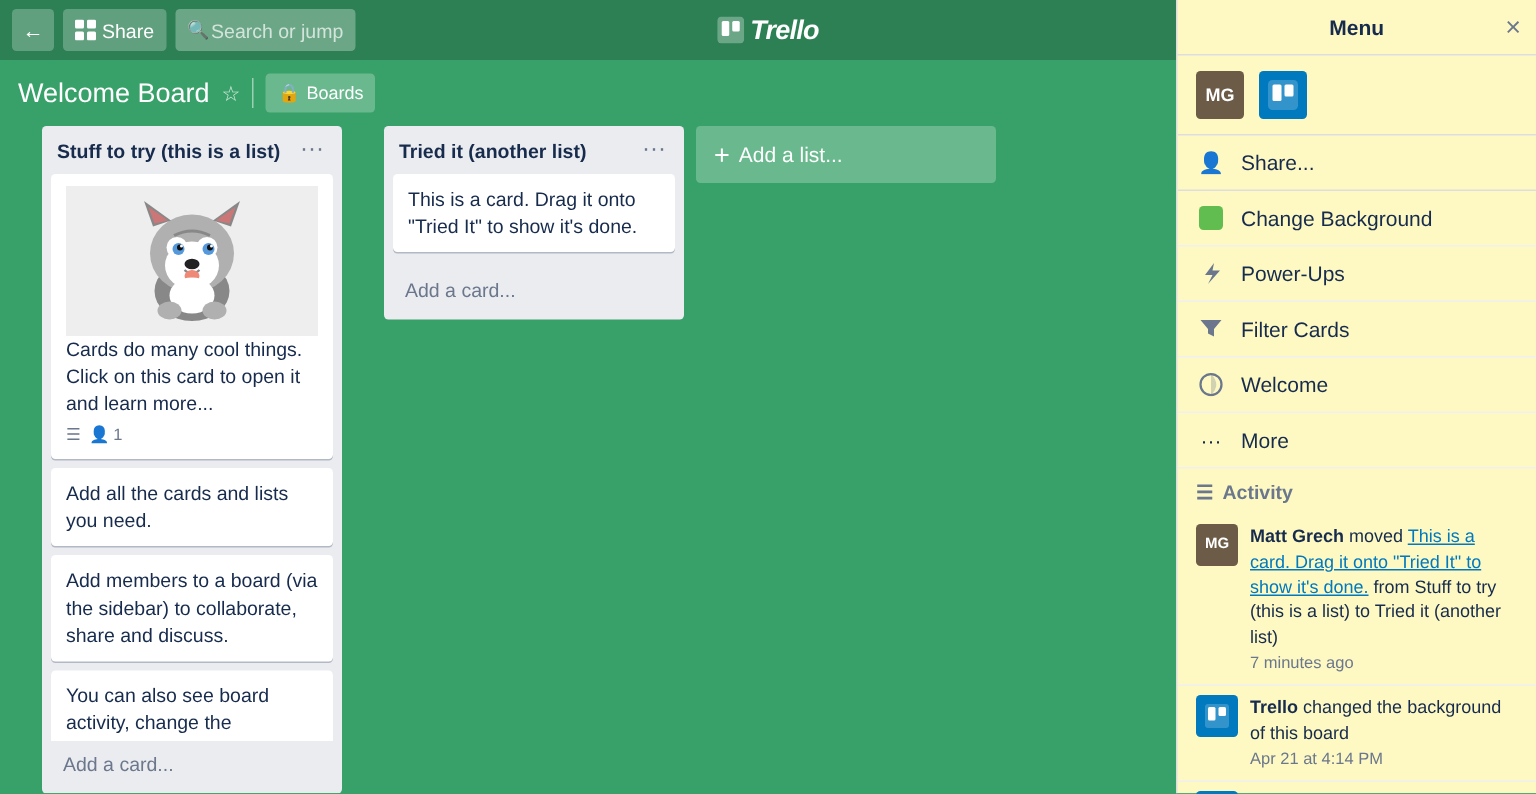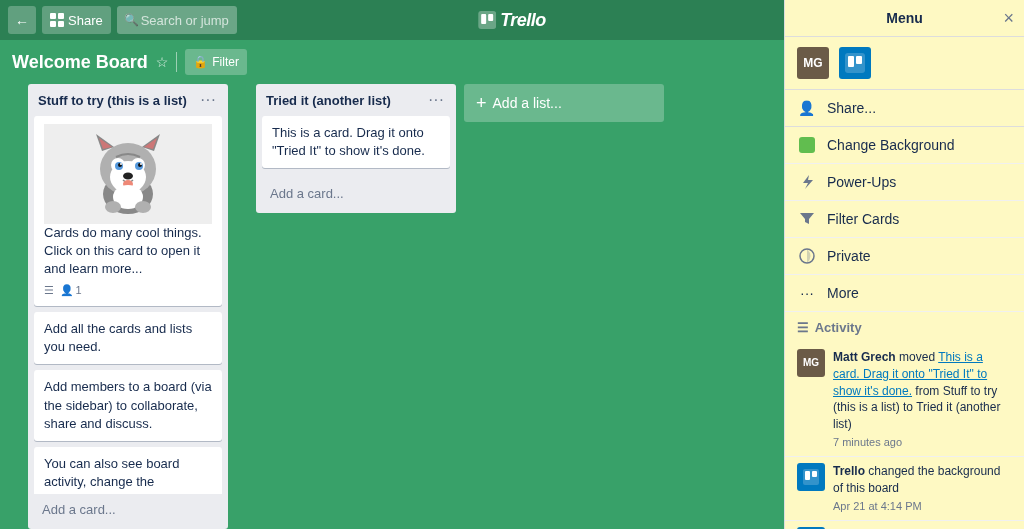--- a/index.html
+++ b/index.html
@@ -84,21 +84,21 @@
     .board-header {
       height: 44px;
       display: flex;
       align-items: center;
       padding: 0 12px;
       gap: 8px;
     }
     .board-title {
       color: #fff;
       font-size: 18px;
-      font-weight: bold;
+      font-weight: normal;
     }
     .board-star { color: rgba(255,255,255,0.8); font-size: 14px; cursor: pointer; }
     .board-divider { width: 1px; height: 20px; background: rgba(255,255,255,0.5); }
     .board-private-btn {
       background: rgba(255,255,255,0.25);
       border: none;
       border-radius: 3px;
       color: #fff;
       cursor: pointer;
       height: 26px;
@@ -413,21 +413,21 @@
   </nav>
 
   <div class="main-area">
 
     <div class="board-header">
       <span class="board-title">Welcome Board</span>
       <span class="board-star">☆</span>
       <div class="board-divider"></div>
       <button class="board-private-btn">
         <span>🔒</span>
-        <span>Filter</span>
+        <span>Boards</span>
       </button>
     </div>
 
     <div class="board-content">
 
       <div class="list">
         <div class="list-header">
           <span>Stuff to try (this is a list)</span>
           <button class="list-menu-btn">···</button>
         </div>
@@ -574,21 +574,21 @@
         </span>
         <span>Filter Cards</span>
       </div>
       <div class="menu-item">
         <span class="menu-item-icon">
           <svg width="16" height="16" viewBox="0 0 16 16" fill="#6B778C">
             <circle cx="8" cy="8" r="7" fill="none" stroke="#6B778C" stroke-width="1.5"></circle>
             <path d="M8 1 Q15 8 8 15" fill="rgba(107,119,140,0.3)"></path>
           </svg>
         </span>
-        <span>Private</span>
+        <span>Welcome</span>
       </div>
       <div class="menu-item">
         <span class="menu-item-icon">···</span>
         <span>More</span>
       </div>
 
       <div class="activity-header">
         <span>☰</span>
         <span>Activity</span>
       </div>

